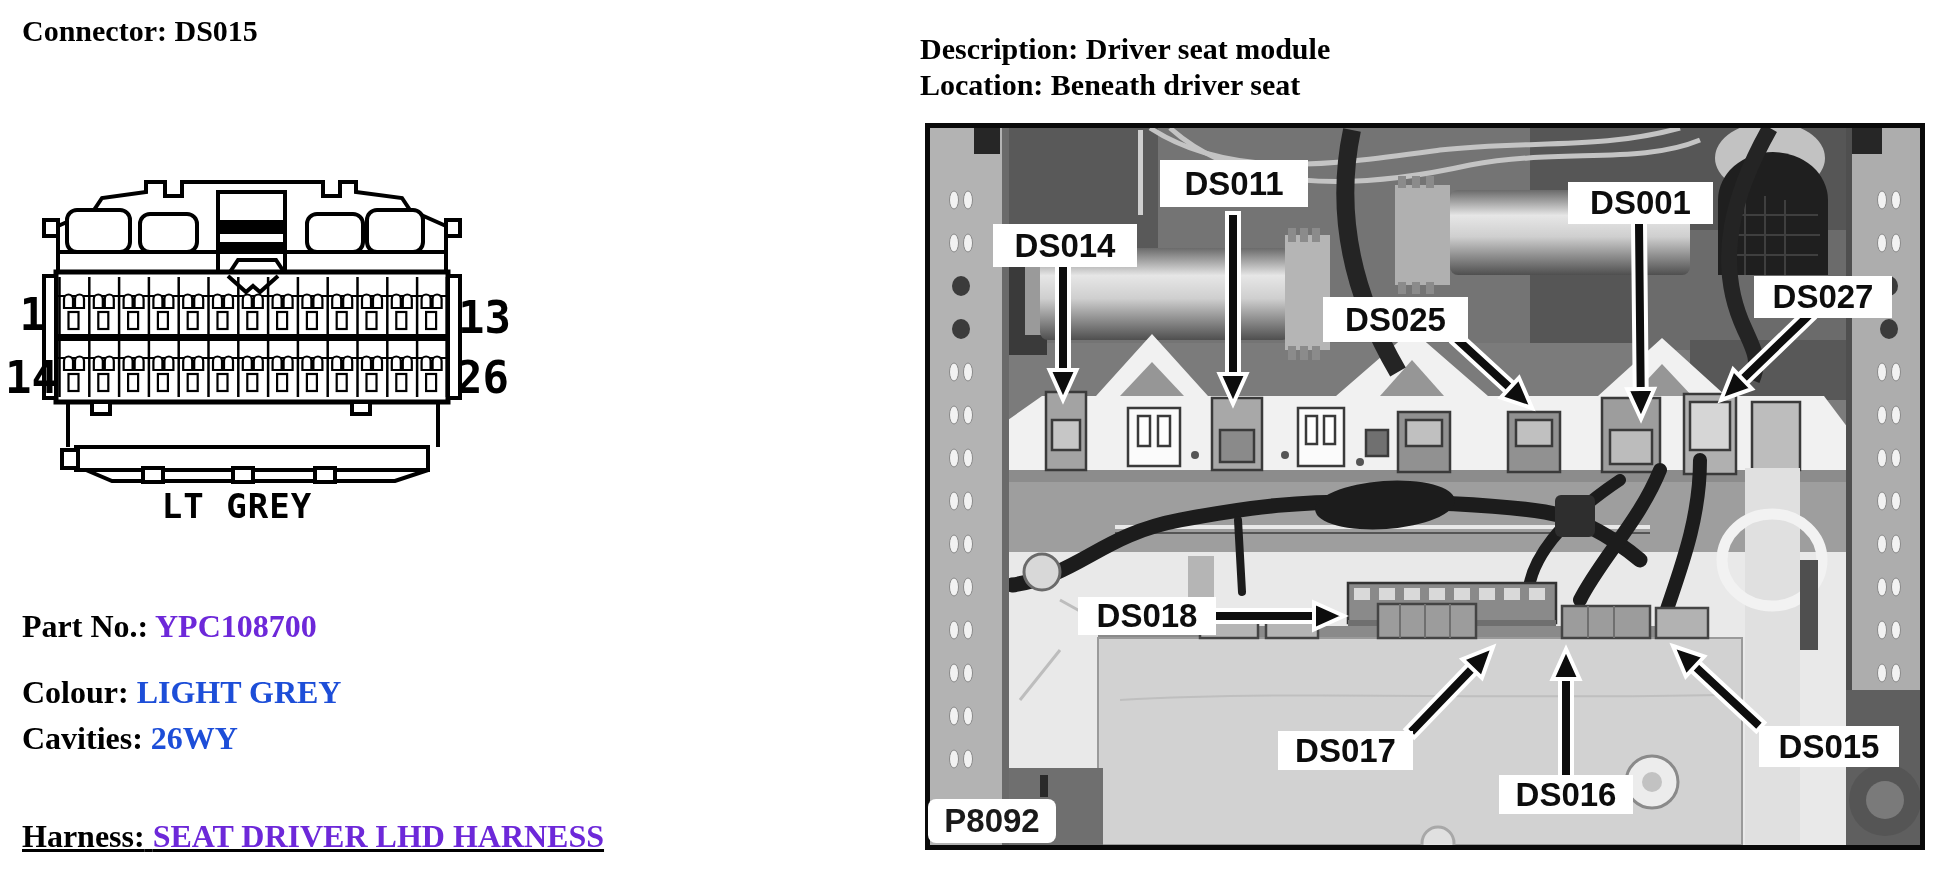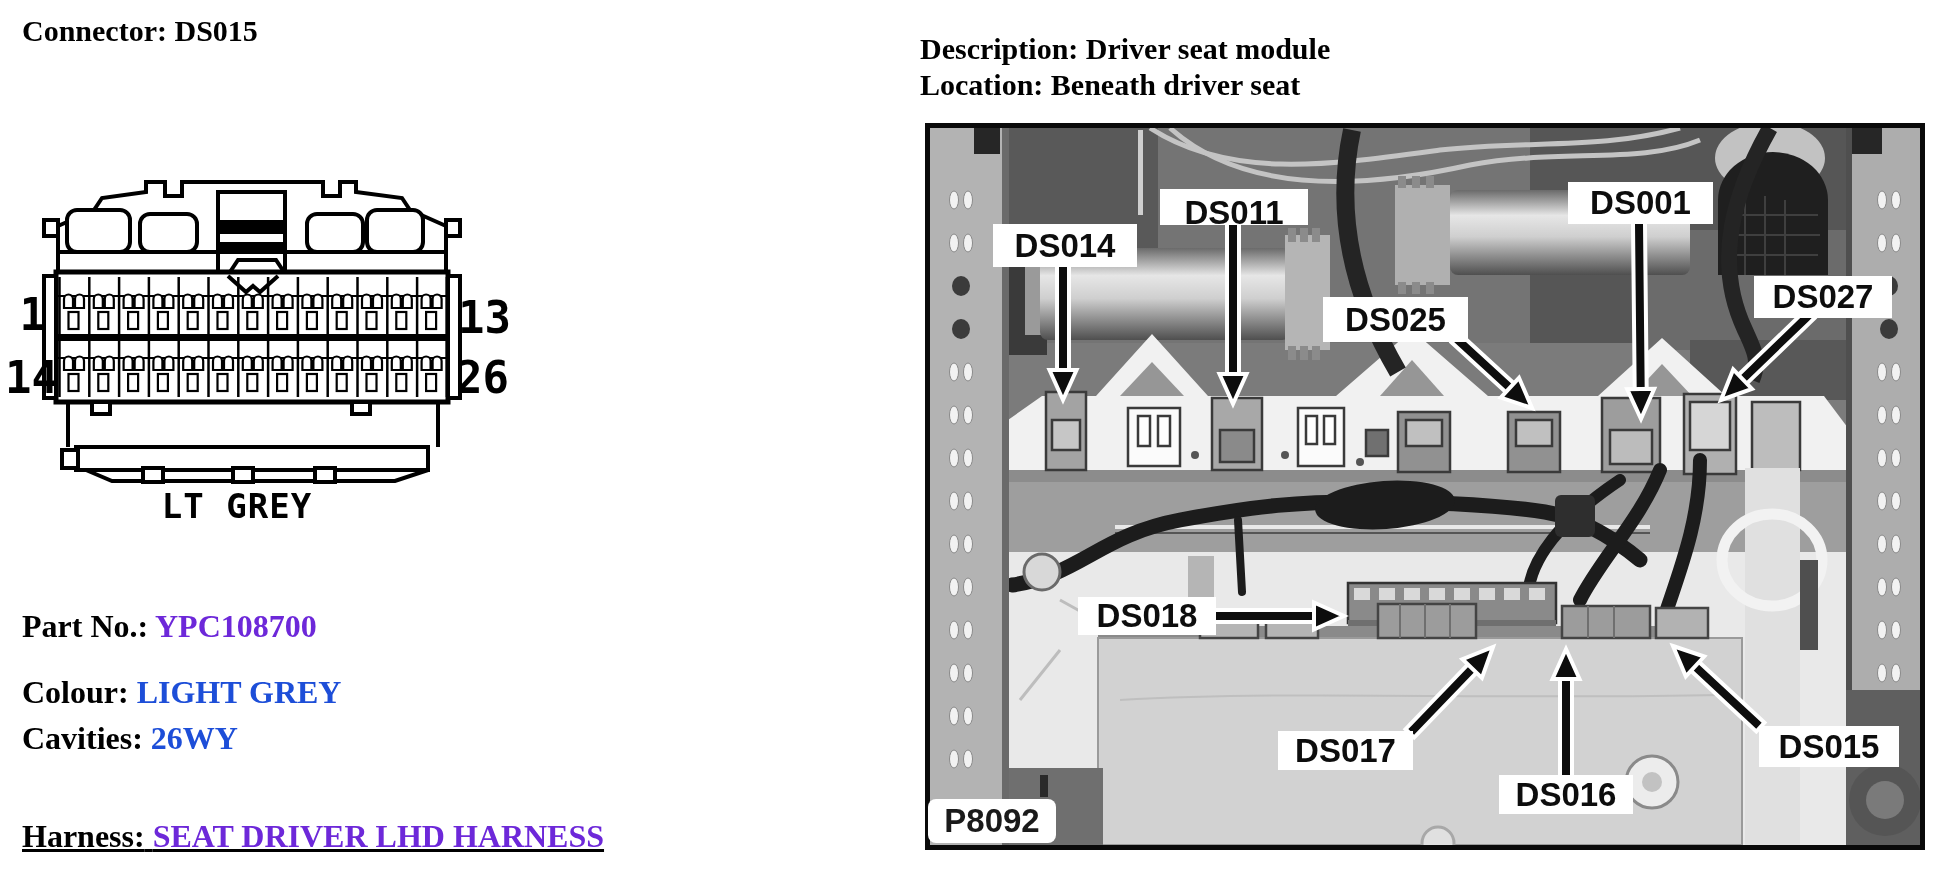--- a/index.html
+++ b/index.html
@@ -385,21 +385,21 @@
           <line x1="1566" y1="773" x2="1566" y2="676" stroke="#ffffff" stroke-width="16" stroke-linecap="square"></line>
           <line x1="1566" y1="773" x2="1566" y2="676" stroke="#0d0d0d" stroke-width="8" stroke-linecap="square"></line>
           <polygon points="1566,649 1579.5,679 1552.5,679" fill="#0d0d0d" stroke="#ffffff" stroke-width="4"></polygon>
           <line x1="1756" y1="723" x2="1692.7939160002686" y2="664.363030506273" stroke="#ffffff" stroke-width="16" stroke-linecap="square"></line>
           <line x1="1756" y1="723" x2="1692.7939160002686" y2="664.363030506273" stroke="#0d0d0d" stroke-width="8" stroke-linecap="square"></line>
           <polygon points="1673,646 1704.1747552534348,656.5064092290581 1685.8117247471619,676.3003252293265" fill="#0d0d0d" stroke="#ffffff" stroke-width="4"></polygon>
         </g>
     </svg>
     <div id="callout-layer">
         <div class="callout" style="left: 63px; top: 96px; width: 144px; height: 43px; line-height: 43px;">DS014</div>
-        <div class="callout" style="left: 230px; top: 61px; width: 148px; height: 36px; line-height: 47px;">DS011</div>
+        <div class="callout" style="left: 230px; top: 32px; width: 148px; height: 47px; line-height: 47px;">DS011</div>
         <div class="callout" style="left: 638px; top: 54px; width: 145px; height: 42px; line-height: 42px;">DS001</div>
         <div class="callout" style="left: 393px; top: 169px; width: 145px; height: 45px; line-height: 45px;">DS025</div>
         <div class="callout" style="left: 824px; top: 148px; width: 138px; height: 42px; line-height: 42px;">DS027</div>
         <div class="callout" style="left: 148px; top: 469px; width: 138px; height: 38px; line-height: 38px;">DS018</div>
         <div class="callout" style="left: 348px; top: 603px; width: 135px; height: 39px; line-height: 39px;">DS017</div>
         <div class="callout" style="left: 569px; top: 647px; width: 134px; height: 39px; line-height: 39px;">DS016</div>
         <div class="callout" style="left: 829px; top: 598px; width: 140px; height: 41px; line-height: 41px;">DS015</div>
       </div>
     <div class="figcode" id="figcode" style="left: -2px; top: 671px; width: 128px; height: 44px; line-height: 44px;">P8092</div>
   </div>

